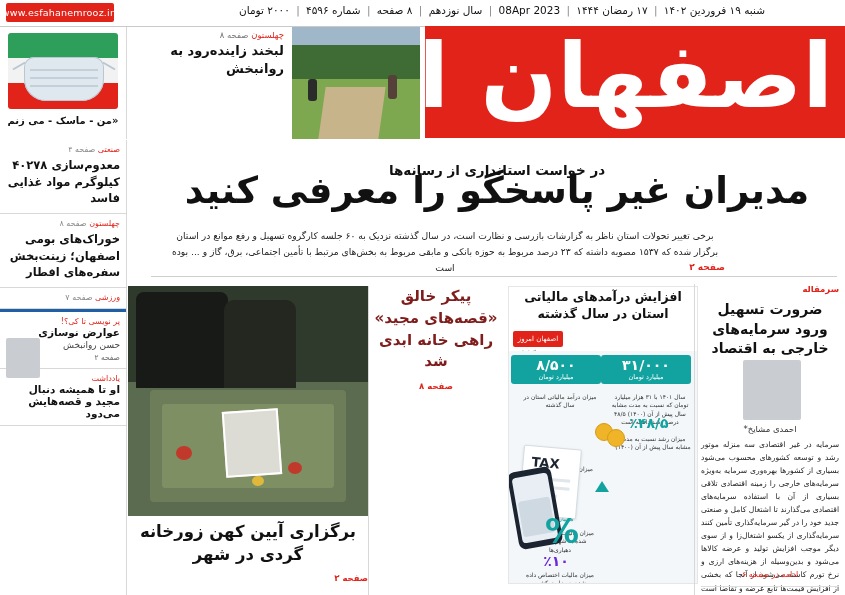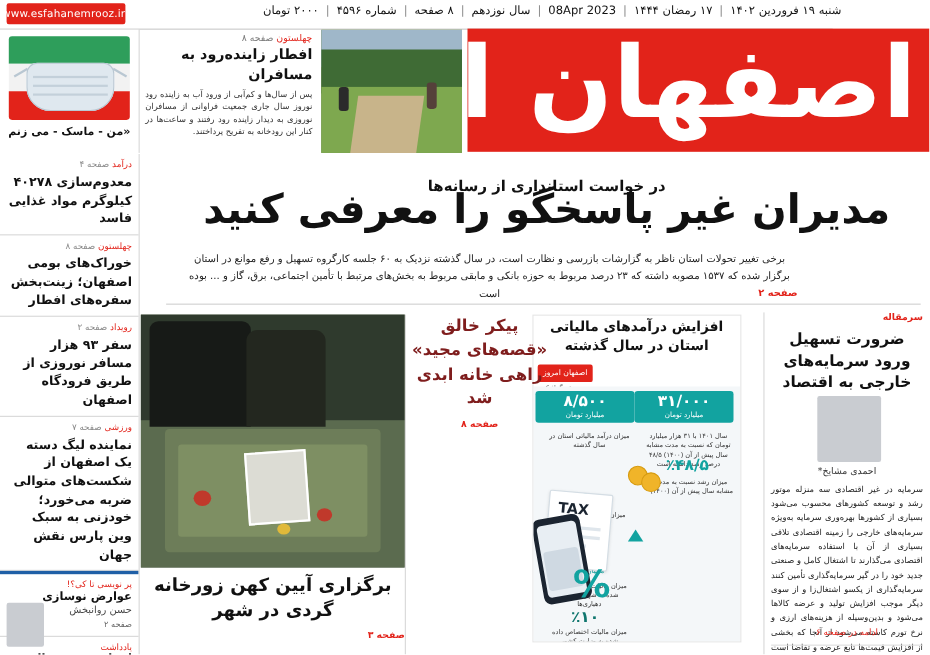--- a/index.html
+++ b/index.html
@@ -169,22 +169,21 @@
     </div>
     <div class="flag-caption">«من - ماسک - می زنم</div>
   </div>
 
   <div class="teaser-col">
     <div class="teaser">
       <div class="teaser-kicker">
         <span>چهلستون</span>
         <span class="pg">صفحه ۸</span>
       </div>
-      <div class="teaser-title">افطار زاینده‌رود به مسافران</div>
-      <div class="teaser-body">پس از سال‌ها و کم‌آبی از ورود آب به زاینده رود نوروز سال جاری جمعیت فراوانی از مسافران نوروزی به دیدار زاینده رود رفتند و ساعت‌ها در کنار این رودخانه به تفریح پرداختند.</div>
+      <div class="teaser-title">لبخند زاینده‌رود به روانبخش</div>
     </div>
   </div>
 
   <div class="photo-top">
     <div class="sky"></div>
     <div class="trees"></div>
     <div class="grass"></div>
     <div class="path"></div>
     <div class="p1"></div>
     <div class="p2"></div>
@@ -192,45 +191,37 @@
 
   <div class="hl-kicker">در خواست استانداری از رسانه‌ها</div>
   <div class="hl-main">مدیران غیر پاسخگو را معرفی کنید</div>
   <div class="hl-deck">برخی تغییر تحولات استان ناظر به گزارشات بازرسی و نظارت است، در سال گذشته نزدیک به ۶۰ جلسه کارگروه تسهیل و رفع موانع در استان برگزار شده که ۱۵۳۷ مصوبه داشته که ۲۳ درصد مربوط به حوزه بانکی و مابقی مربوط به بخش‌های مرتبط با تأمین اجتماعی، برق، گاز و ... بوده است</div>
   <div class="hl-page">صفحه ۲</div>
   <div class="hl-rule"></div>
 
   <div class="sidebar">
     <div class="sb-item">
       <div class="sb-kicker">
-        <span>درآمد</span>
+        <span>صنعتی</span>
         <span class="pg">صفحه ۴</span>
       </div>
       <div class="sb-title">معدوم‌سازی ۴۰۲۷۸ کیلوگرم مواد غذایی فاسد</div>
     </div>
     <div class="sb-item">
       <div class="sb-kicker">
         <span>چهلستون</span>
         <span class="pg">صفحه ۸</span>
       </div>
       <div class="sb-title">خوراک‌های بومی اصفهان؛ زینت‌بخش سفره‌های افطار</div>
     </div>
     <div class="sb-item">
       <div class="sb-kicker">
-        <span>رویداد</span>
-        <span class="pg">صفحه ۲</span>
-      </div>
-      <div class="sb-title">سفر ۹۳ هزار مسافر نوروزی از طریق فرودگاه اصفهان</div>
-    </div>
-    <div class="sb-item">
-      <div class="sb-kicker">
         <span>ورزشی</span>
         <span class="pg">صفحه ۷</span>
       </div>
-      <div class="sb-title">نماینده لیگ دسته یک اصفهان از شکست‌های متوالی ضربه می‌خورد؛ خودزنی به سبک وین پارس نقش جهان</div>
     </div>
     <div class="sb-blue"></div>
     <div class="sb-item">
       <div class="sb-kicker">پر نویسی تا کی؟!</div>
       <div class="sb-col-title">عوارض نوسازی</div>
       <div class="sb-portrait"></div>
       <div class="sb-col-name">حسن روانبخش</div>
       <div class="sb-cap">صفحه ۲</div>
     </div>
     <div class="sb-item">
@@ -253,21 +244,21 @@
     <div class="mp-yel"></div>
   </div>
   <div class="mid-caption">برگزاری آیین کهن زورخانه گردی در شهر</div>
   <div class="mid-pg">صفحه ۳</div>
 
   <div style="position:absolute;left:372px;top:286px;width:128px;z-index:5;">
     <div class="mid-art-t">پیکر خالق «قصه‌های مجید» راهی خانه ابدی شد</div>
     <div class="mid-art-pg">صفحه ۸</div>
   </div>
 
-  <div class="info" style="left:484px;top:286px;width:188px;height:296px;">
+  <div class="info" style="left:508px;top:286px;width:188px;height:296px;">
     <div class="info-head" style="right:4px;width:180px;top:2px;font-size:12.5px;">افزایش درآمدهای مالیاتی استان در سال گذشته</div>
     <div class="info-logo" style="left:4px;top:44px;width:50px;height:16px;">
       <span style="line-height:16px;font-size:7px;">اصفهان امروز</span>
     </div>
     <div class="info-sub" style="left:4px;top:62px;width:50px;">مجموعه گرافیک اطلاع‌رسانی</div>
     <div class="info-body" style="top:64px;width:188px;height:232px;">
 
       <div class="kpi teal" style="right:96px;top:4px;width:82px;">
         <div class="v">۸/۵۰۰</div>
         <div class="u">میلیارد تومان</div>
@@ -284,21 +275,21 @@
         <div class="v">٪۹۰</div>
       </div>
       <div class="kpi-out" style="right:100px;top:114px;width:74px;">میزان رشد مالیات عوارض نسبت به ۱۴۰۰</div>
 
       <div class="kpi" style="right:100px;top:146px;width:74px;color:#12a3a0;">
         <div class="v">۷/۲۵۰</div>
         <div class="u">میلیارد تومان</div>
       </div>
       <div class="kpi-out" style="right:100px;top:178px;width:74px;">میزان مالیات اختصاص داده شده به شهرداری‌ها و دهیاری‌ها</div>
 
-      <div class="kpi" style="right:100px;top:200px;width:74px;color:#0f766e;">
+      <div class="kpi" style="right:100px;top:200px;width:74px;color:#6d28d9;">
         <div class="v">٪۱۰</div>
       </div>
       <div class="kpi-out" style="right:100px;top:220px;width:74px;">میزان مالیات اختصاص داده شده به وزارت کشور</div>
 
       <div class="kpi" style="right:6px;top:62px;width:76px;color:#12a3a0;">
         <div class="v">٪۴۸/۵</div>
       </div>
       <div class="kpi-out" style="right:6px;top:84px;width:76px;">میزان رشد نسبت به مدت مشابه سال پیش از آن (۱۴۰۰)</div>
 
       <div class="paper" style="left:12px;top:96px;width:56px;height:68px;">

